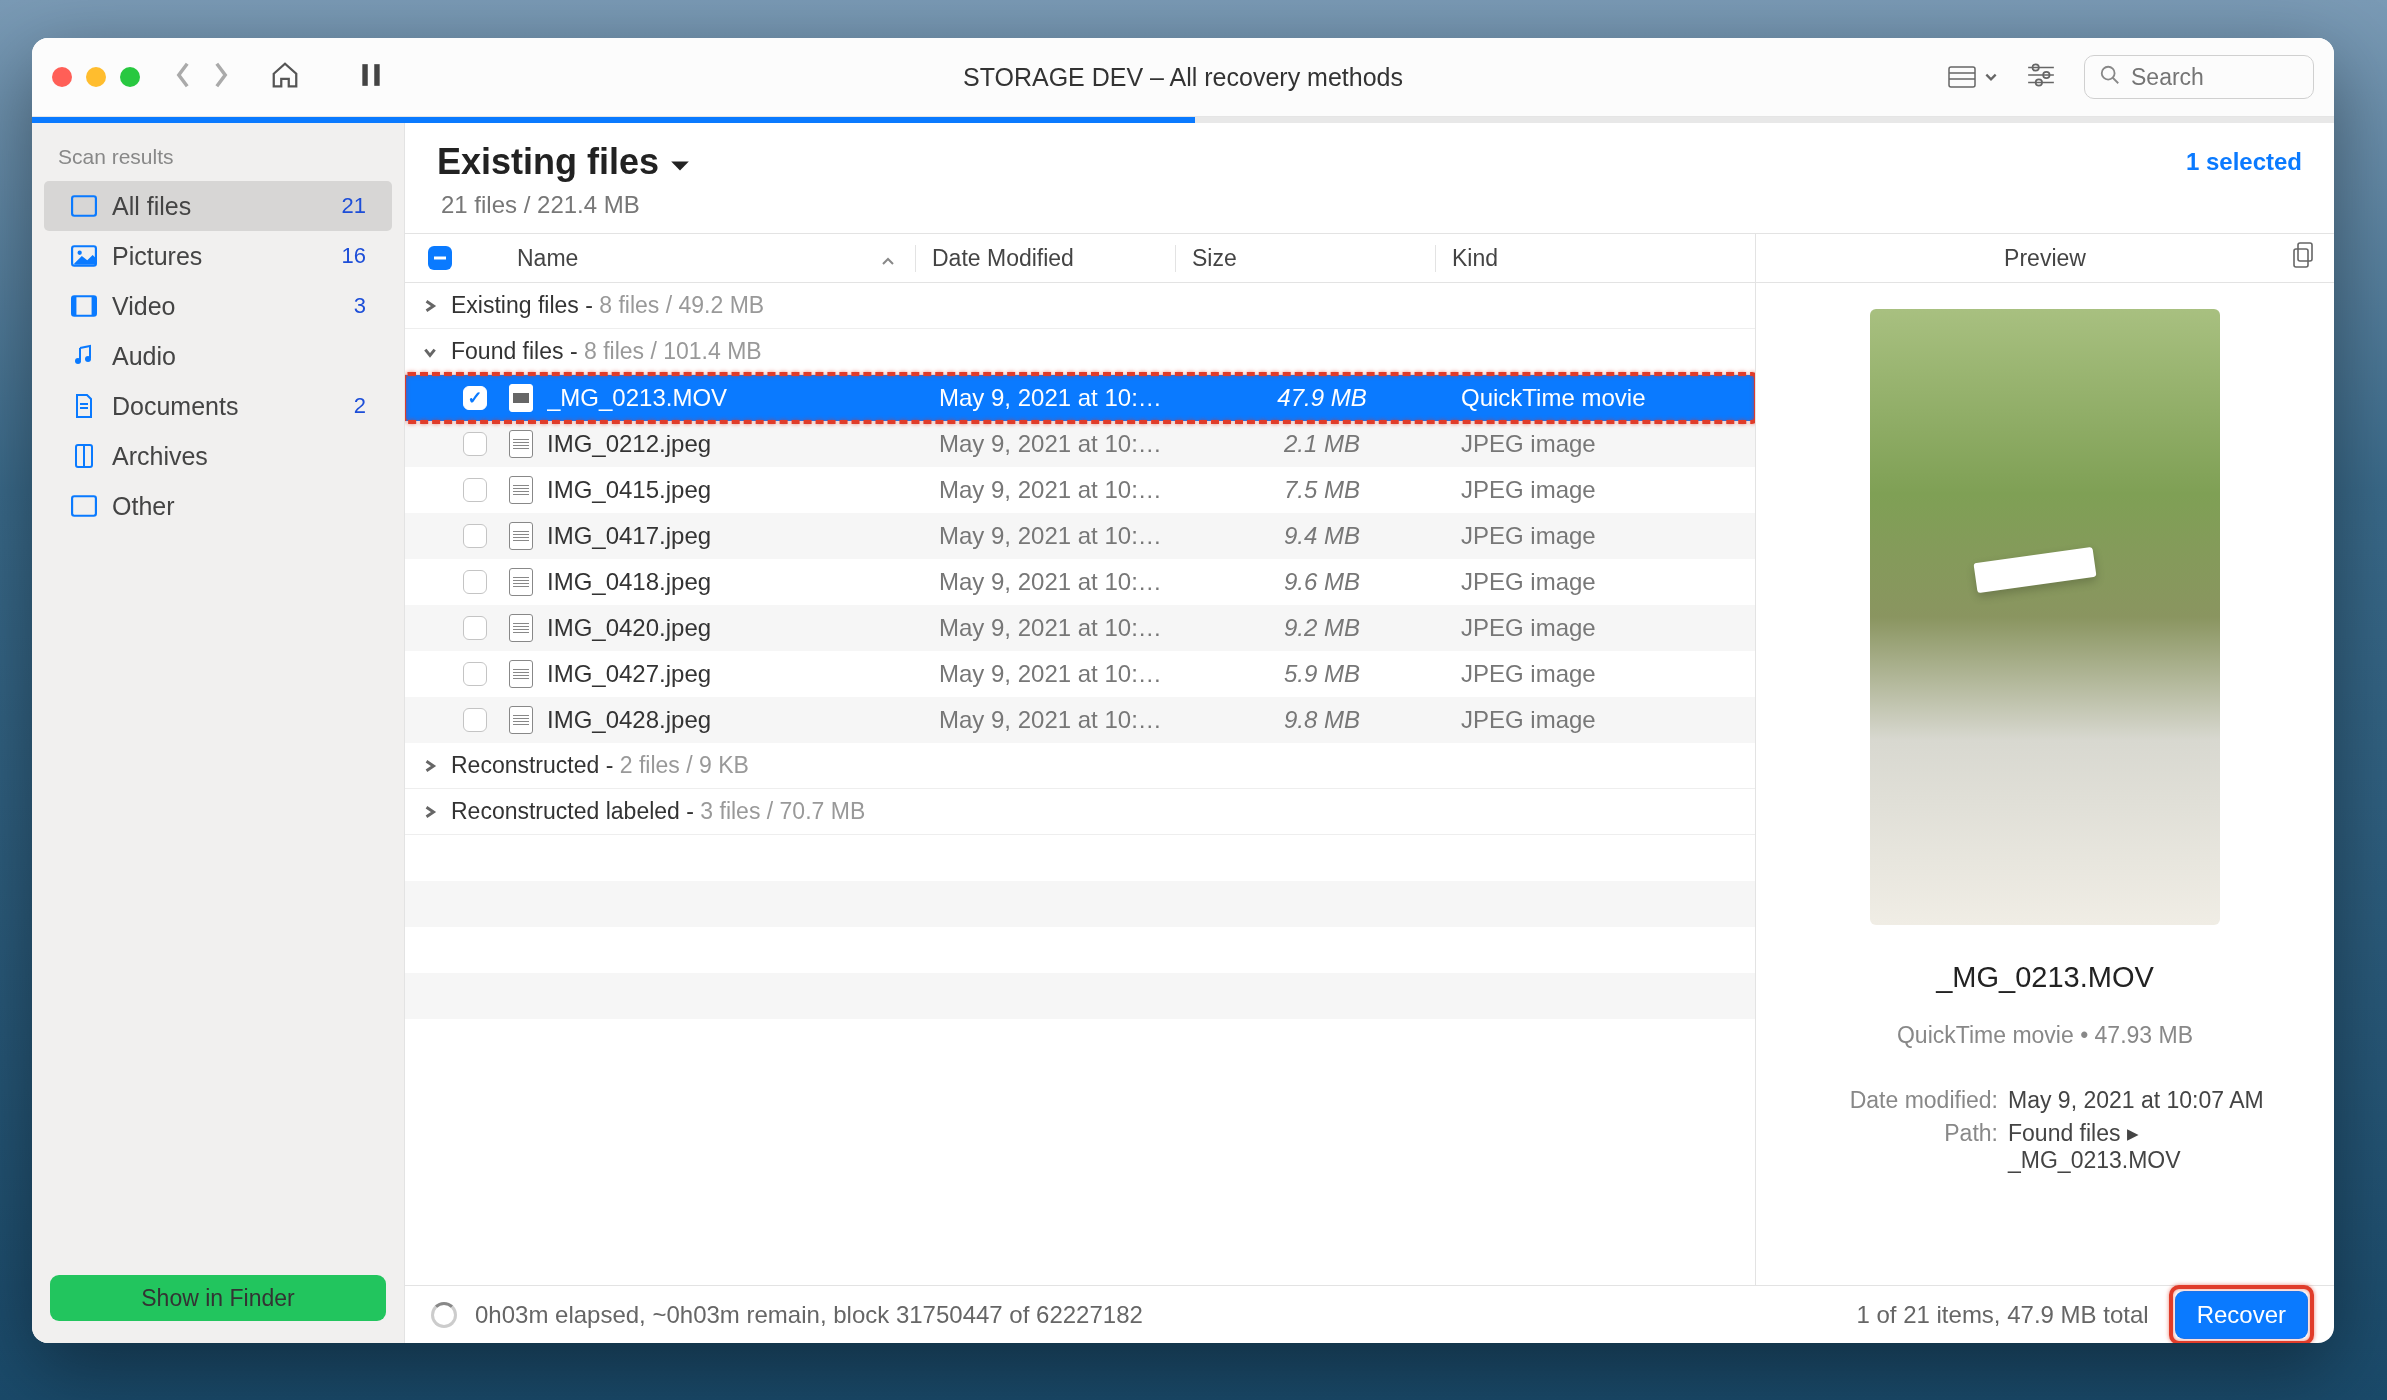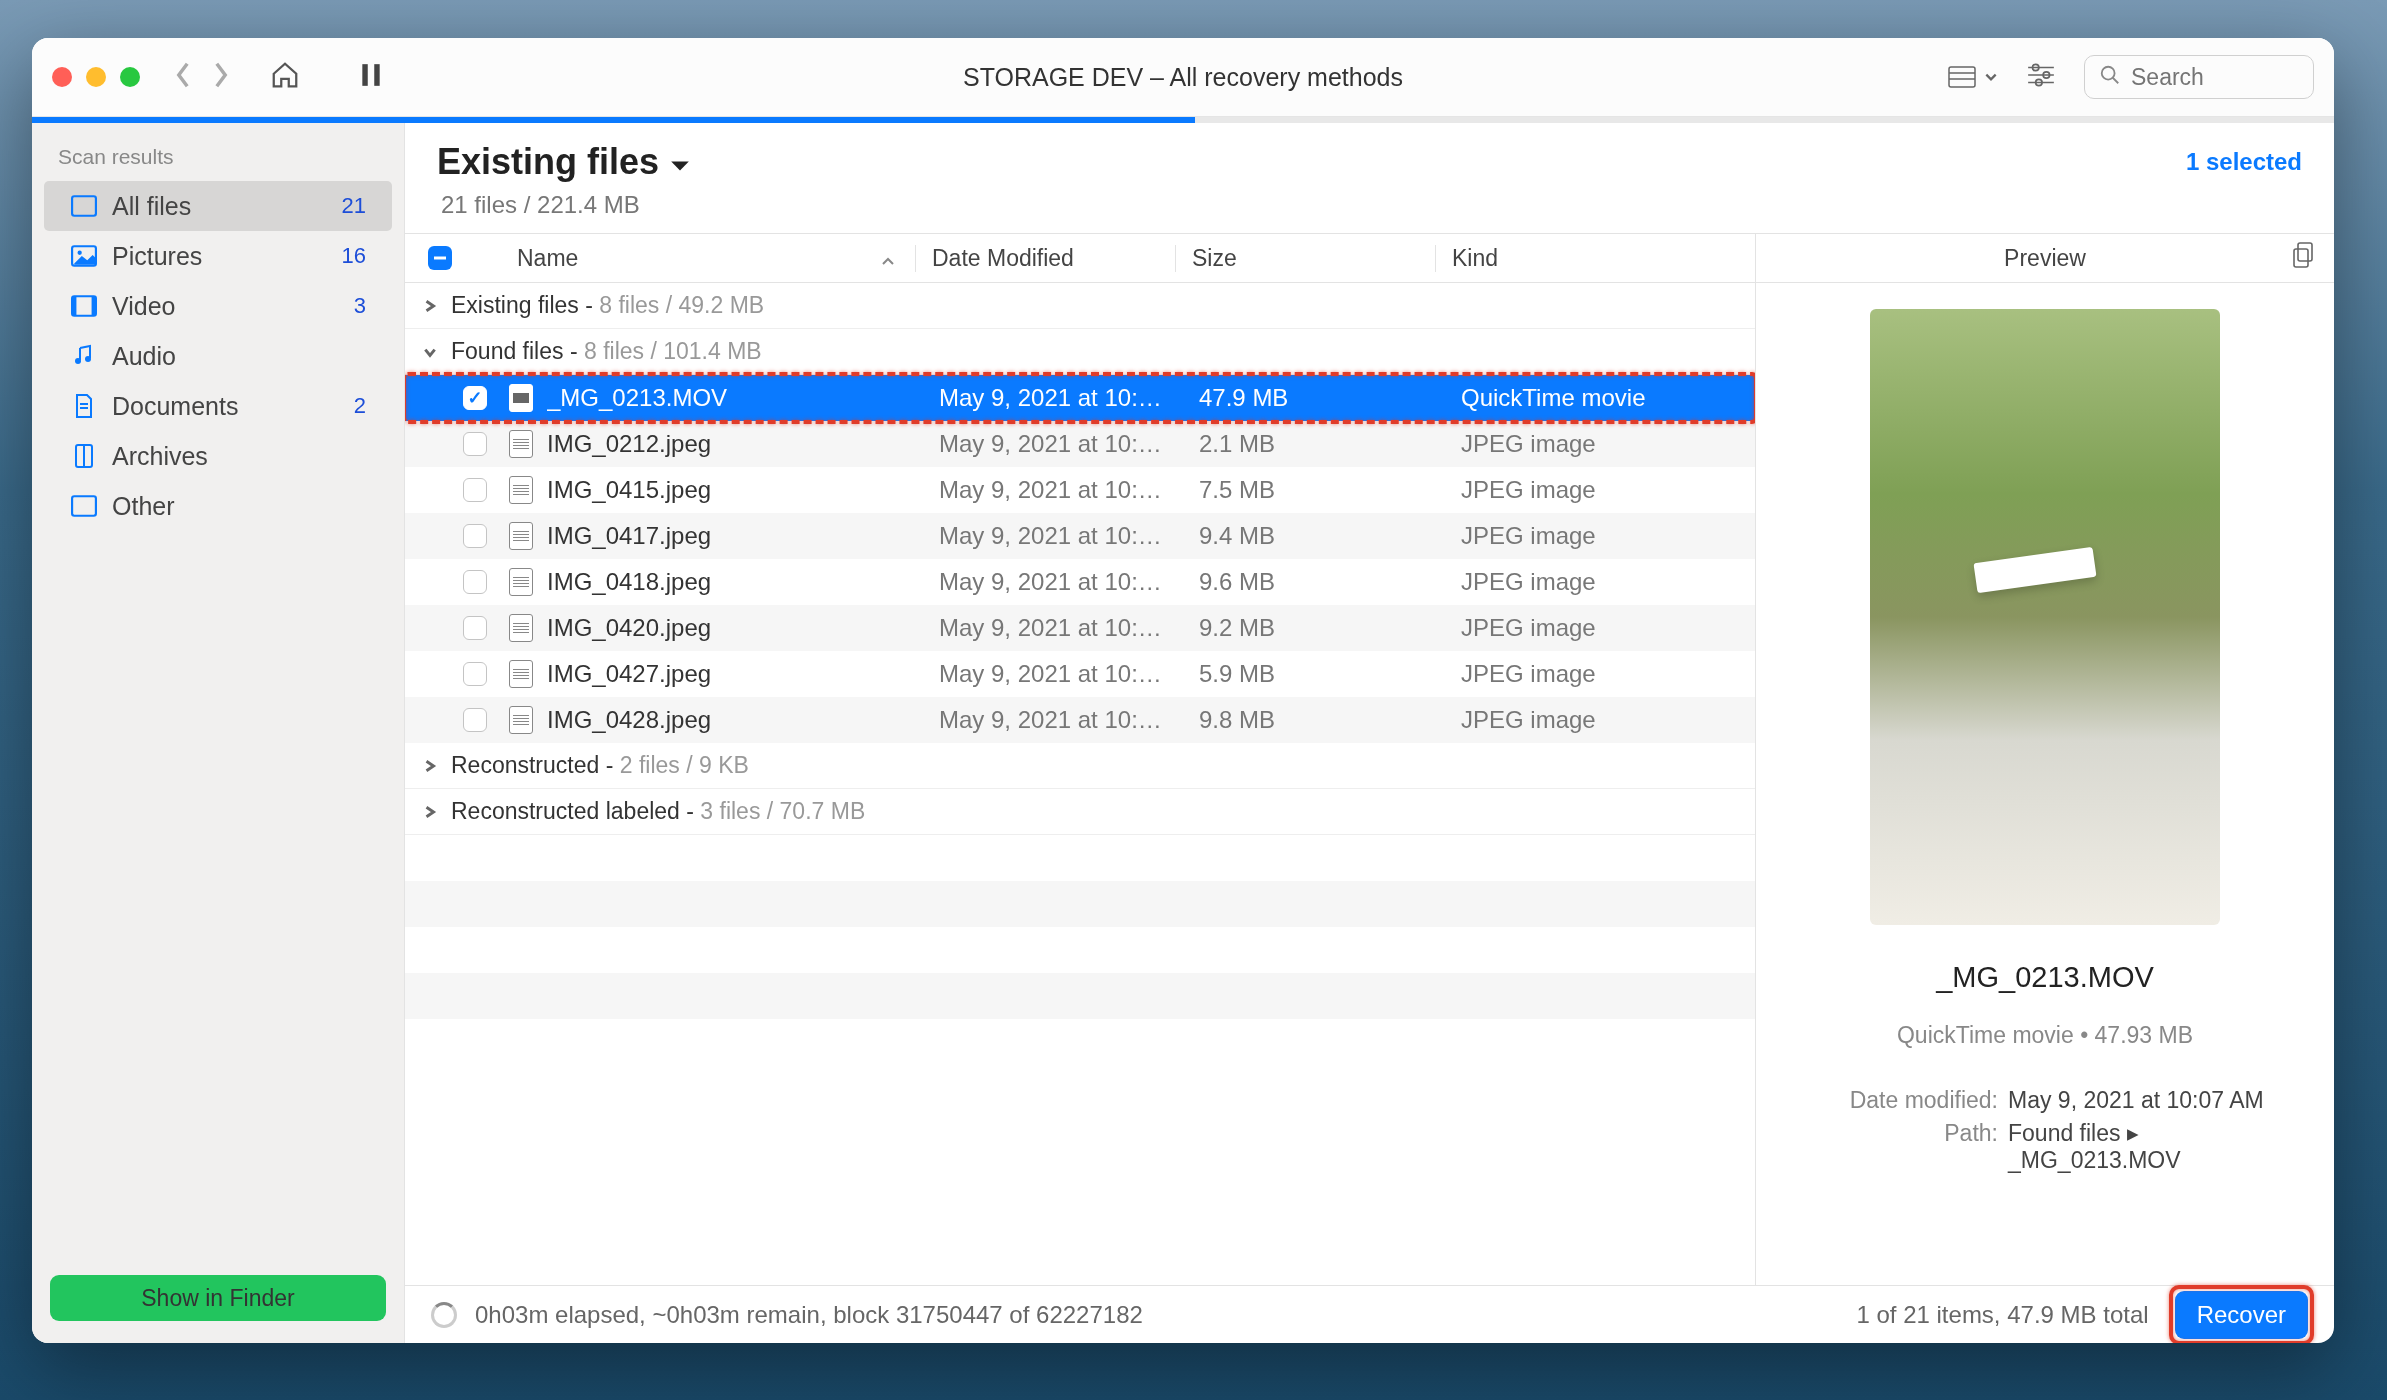--- a/index.html
+++ b/index.html
@@ -68,21 +68,21 @@
 .file-row.selected .fr-check .cb{background:#fff;border-color:#fff;display:flex;align-items:center;justify-content:center;}
 .file-row.selected .fr-check .cb::after{content:"✓";color:#0a7aff;font-size:18px;font-weight:800;}
 .fr-icon{width:52px;display:flex;justify-content:center;}
 .fr-icon .fi{width:24px;height:28px;background:#fff;border:1px solid #888;border-radius:3px;position:relative;}
 .fr-icon .fi::after{content:"";position:absolute;left:3px;right:3px;top:8px;height:10px;background:repeating-linear-gradient(#888 0 1px,transparent 1px 3px);}
 .file-row.selected .fr-icon .fi{background:#fff;border-color:#fff;}
 .file-row.selected .fr-icon .fi::after{background:#666;}
 .fr-name{flex:0 0 392px;white-space:nowrap;overflow:hidden;text-overflow:ellipsis;}
 .fr-date{flex:0 0 260px;color:#777;white-space:nowrap;overflow:hidden;text-overflow:ellipsis;}
 .file-row.selected .fr-date{color:#fff;}
-.fr-size{flex:0 0 258px;text-align:left;color:#777;padding-right:12px;}
+.fr-size{flex:0 0 258px;text-align:center;color:#777;padding-right:12px;font-style:italic;}
 .file-row.selected .fr-size{color:#fff;}
 .fr-kind{flex:1;padding-left:4px;color:#777;}
 .file-row.selected .fr-kind{color:#fff;}
 .zebra{height:46px;}
 .zebra:nth-child(even){background:#f6f6f6;}
 .preview-col { width:578px; display:flex; flex-direction:column; }
 .preview-header{height:50px;border-top:1px solid #e3e3e3;border-bottom:1px solid #e3e3e3;display:flex;align-items:center;justify-content:center;font-size:23px;color:#444;position:relative;}
 .preview-header .copy-ic{position:absolute;right:20px;}
 .preview-header .copy-ic svg{width:22px;height:26px;stroke:#666;stroke-width:1.6;fill:none;}
 .preview-body{flex:1;padding:26px 32px;display:flex;flex-direction:column;align-items:center;}

